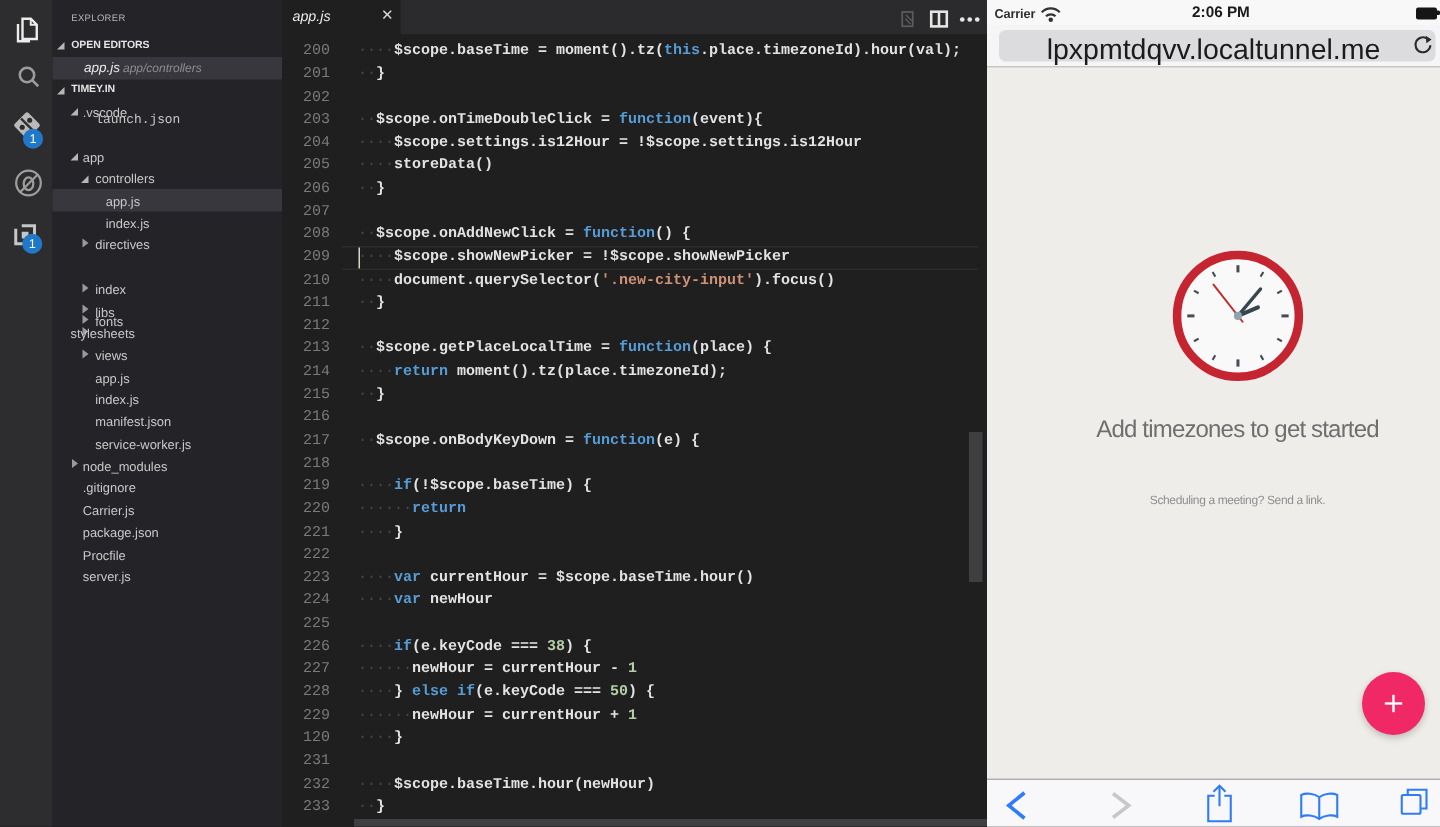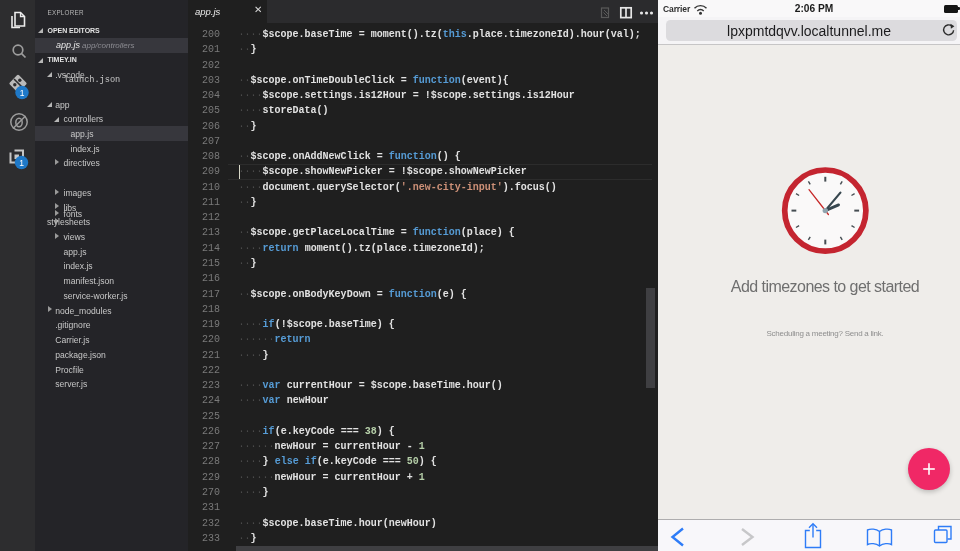--- a/index.html
+++ b/index.html
@@ -34,21 +34,21 @@
 #cursor{position:absolute;left:50.6px;top:142.4px;width:1.5px;height:13.5px;background:#d8d8c8}
 #vscroll{position:absolute;left:458px;top:265px;width:9px;height:100px;background:#3f3f42}
 #hscroll{position:absolute;left:48px;top:522.5px;width:423px;height:5.5px;background:#3f3f42}
 
 #saf{position:absolute;left:658px;top:0;width:302px;height:551px;background:#efedea}
 #status{position:absolute;left:0;top:0;width:302px;height:16.5px;background:#f9f8f9}
 #carrier{position:absolute;left:5px;top:3.5px;font-size:8.5px;font-weight:bold;color:#2e2e2e;letter-spacing:-.1px}
 #clocktxt{position:absolute;left:5px;top:3px;width:302px;text-align:center;font-size:10.2px;font-weight:bold;color:#1a1a1a}
 #abar2{position:absolute;left:0;top:16.5px;width:302px;height:28px;background:#f5f4f6;border-bottom:1px solid #c6c5c6}
 #urlfield{position:absolute;left:8px;top:3.5px;width:291px;height:20.5px;background:#dcdbde;border-radius:4.5px}
-#urltxt{position:absolute;left:0;top:6px;width:302px;text-align:center;font-size:14px;color:#1b1b1d}
+#urltxt{position:absolute;left:0;top:6px;width:302px;text-align:center;font-size:19px;color:#1b1b1d}
 #content{position:absolute;left:12px;top:45px;width:248px;height:473.5px}
 #title{position:absolute;left:4px;top:233px;width:302px;text-align:center;font-size:16px;letter-spacing:-.55px;color:#6f6f6f}
 #subtitle{position:absolute;left:4px;top:284px;width:302px;text-align:center;font-size:8px;letter-spacing:-.25px;color:#8e8e8e}
 #fab{position:absolute;left:238px;top:403px;width:42px;height:42px;border-radius:50%;background:#f02866;box-shadow:0 2px 5px rgba(0,0,0,.22)}
 #toolbar{position:absolute;left:0;top:518.5px;width:302px;height:32.5px;background:#f8f7fa;border-top:1px solid #aeadae}
 </style></head>
 <body>
 <div id="stage">
 <div id="vsc">
   <div id="abar"><svg width="35" height="551">
@@ -120,21 +120,21 @@
 <div class="trow" style="top:155.7px;">
           <span class="acol" style="left:19.5px"></span>
           <span class="ft" style="left:28.5px">directives</span>
         </div>
 <div class="trow" style="top:170.4px;margin-top:36px;">
           <span class="acol" style="left:19.5px"></span>
           <span class="ft" style="left:28.5px">fonts</span>
         </div>
 <div class="trow" style="top:185.1px;">
           <span class="acol" style="left:19.5px"></span>
-          <span class="ft" style="left:28.5px">images</span>
+          <span class="ft" style="left:28.5px">index</span>
         </div>
 <div class="trow" style="top:199.8px;">
           <span class="acol" style="left:19.5px"></span>
           <span class="ft" style="left:28.5px">libs</span>
         </div>
 <div class="trow" style="top:214.6px;">
           <span class="acol" style="left:19.5px"></span>
           <span class="ft" style="left:12px">stylesheets</span>
         </div>
 <div class="trow" style="top:229.3px;">
@@ -220,21 +220,21 @@
 <div class="cl"><span class="ln">220</span><span class="cc"><i>······</i><b class="k">return</b></span></div>
 <div class="cl"><span class="ln">221</span><span class="cc"><i>····</i>}</span></div>
 <div class="cl"><span class="ln">222</span><span class="cc"></span></div>
 <div class="cl"><span class="ln">223</span><span class="cc"><i>····</i><b class="k">var</b> currentHour = $scope.baseTime.hour()</span></div>
 <div class="cl"><span class="ln">224</span><span class="cc"><i>····</i><b class="k">var</b> newHour</span></div>
 <div class="cl"><span class="ln">225</span><span class="cc"></span></div>
 <div class="cl"><span class="ln">226</span><span class="cc"><i>····</i><b class="k">if</b>(e.keyCode === <b class="n">38</b>) {</span></div>
 <div class="cl"><span class="ln">227</span><span class="cc"><i>······</i>newHour = currentHour - <b class="n">1</b></span></div>
 <div class="cl"><span class="ln">228</span><span class="cc"><i>····</i>} <b class="k">else</b> <b class="k">if</b>(e.keyCode === <b class="n">50</b>) {</span></div>
 <div class="cl"><span class="ln">229</span><span class="cc"><i>······</i>newHour = currentHour + <b class="n">1</b></span></div>
-<div class="cl"><span class="ln">270</span><span class="cc"><i>····</i>}</span></div>
+<div class="cl"><span class="ln">120</span><span class="cc"><i>····</i>}</span></div>
 <div class="cl"><span class="ln">231</span><span class="cc"></span></div>
 <div class="cl"><span class="ln">232</span><span class="cc"><i>····</i>$scope.baseTime.hour(newHour)</span></div>
 <div class="cl"><span class="ln">233</span><span class="cc"><i>··</i>}</span></div>
     </div>
     <div id="cursor"></div>
     <div id="vscroll"></div>
     <div id="hscroll"></div>
   </div>
 </div>
 <div id="saf">

